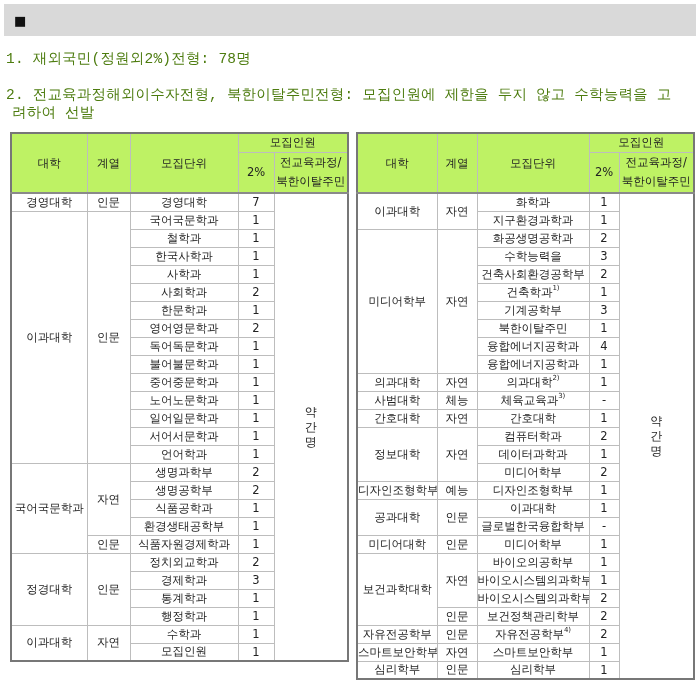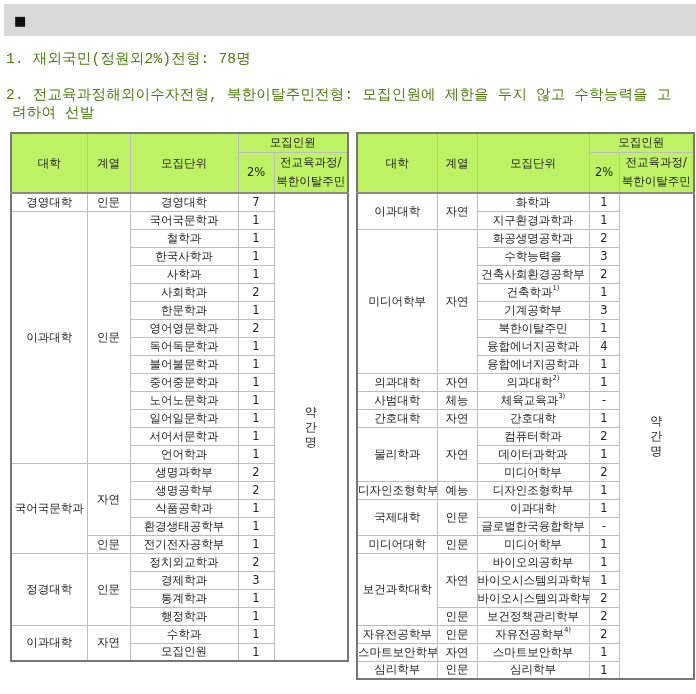--- a/index.html
+++ b/index.html
@@ -142,21 +142,21 @@
       <tr>
         <td>식품공학과</td>
         <td>1</td>
       </tr>
       <tr>
         <td>환경생태공학부</td>
         <td>1</td>
       </tr>
       <tr>
         <td rowspan="1">인문</td>
-        <td>전기전자공학부</td>
+        <td>식품자원경제학과</td>
         <td>1</td>
       </tr>
       <tr>
         <td rowspan="4">정경대학</td>
         <td rowspan="4">인문</td>
         <td>정치외교학과</td>
         <td>2</td>
       </tr>
       <tr>
         <td>경제학과</td>
@@ -261,41 +261,41 @@
         <td>체육교육과<sup>3)</sup></td>
         <td>-</td>
       </tr>
       <tr>
         <td rowspan="1">간호대학</td>
         <td rowspan="1">자연</td>
         <td>간호대학</td>
         <td>1</td>
       </tr>
       <tr>
-        <td rowspan="3">물리학과</td>
+        <td rowspan="3">정보대학</td>
         <td rowspan="3">자연</td>
         <td>컴퓨터학과</td>
         <td>2</td>
       </tr>
       <tr>
         <td>데이터과학과</td>
         <td>1</td>
       </tr>
       <tr>
         <td>미디어학부</td>
         <td>2</td>
       </tr>
       <tr>
         <td rowspan="1">디자인조형학부</td>
         <td rowspan="1">예능</td>
         <td>디자인조형학부</td>
         <td>1</td>
       </tr>
       <tr>
-        <td rowspan="2">국제대학</td>
+        <td rowspan="2">공과대학</td>
         <td rowspan="2">인문</td>
         <td>이과대학</td>
         <td>1</td>
       </tr>
       <tr>
         <td>글로벌한국융합학부</td>
         <td>-</td>
       </tr>
       <tr>
         <td rowspan="1">미디어대학</td>

